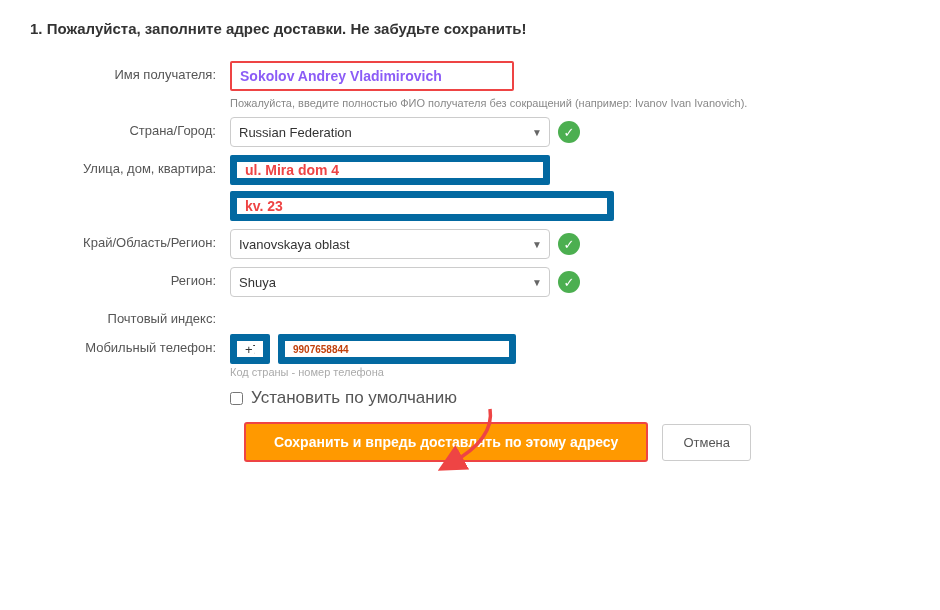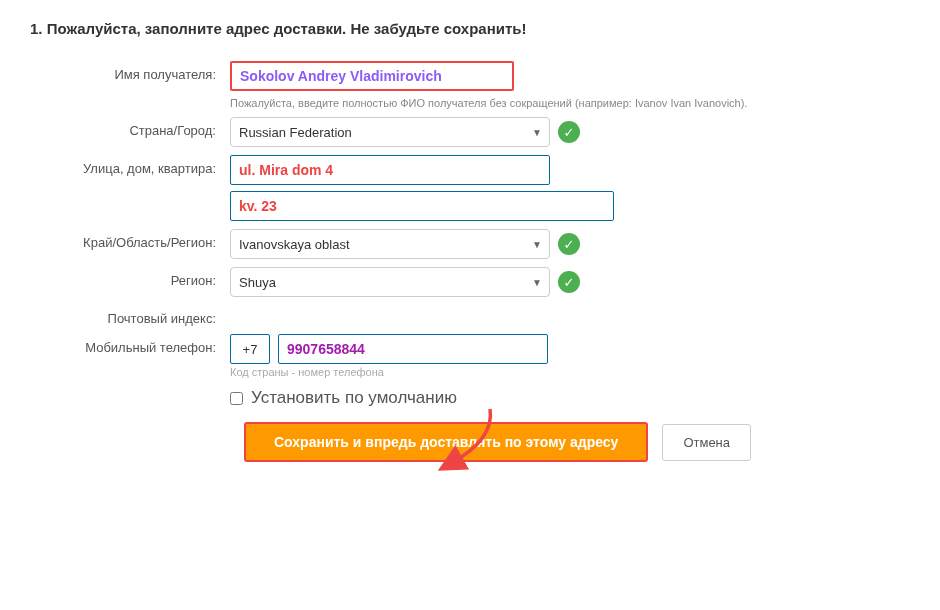--- a/index.html
+++ b/index.html
@@ -36,21 +36,21 @@
       flex: 1;
       display: flex;
       flex-direction: column;
     }
     .form-control-row {
       display: flex;
       align-items: center;
       gap: 8px;
     }
     input[type="text"] {
-      border: 1px solid #0369a1;
+      border: 7px solid #0369a1;
       border-radius: 2px;
       padding: 5px 8px;
       font-size: 13px;
       height: 30px;
       color: #333;
       outline: none;
     }
     input.name-field {
       width: 284px;
       border: 2px solid #e44;
@@ -124,23 +124,23 @@
     .phone-prefix {
       width: 40px;
       text-align: center;
       border: 1px solid #ccc;
       height: 30px;
       padding: 5px 4px;
       font-size: 13px;
       border-radius: 2px;
     }
     input.phone-field {
-      width: 270px;
-      color: #a21caf;
-      font-size: 14px;
+      width: 238px;
+      color: #c2410c;
+      font-size: 10px;
       font-weight: bold;
     }
     .phone-hint {
       font-size: 11px;
       color: #aaa;
       margin-top: 2px;
     }
     .default-row {
       display: flex;
       align-items: center;

